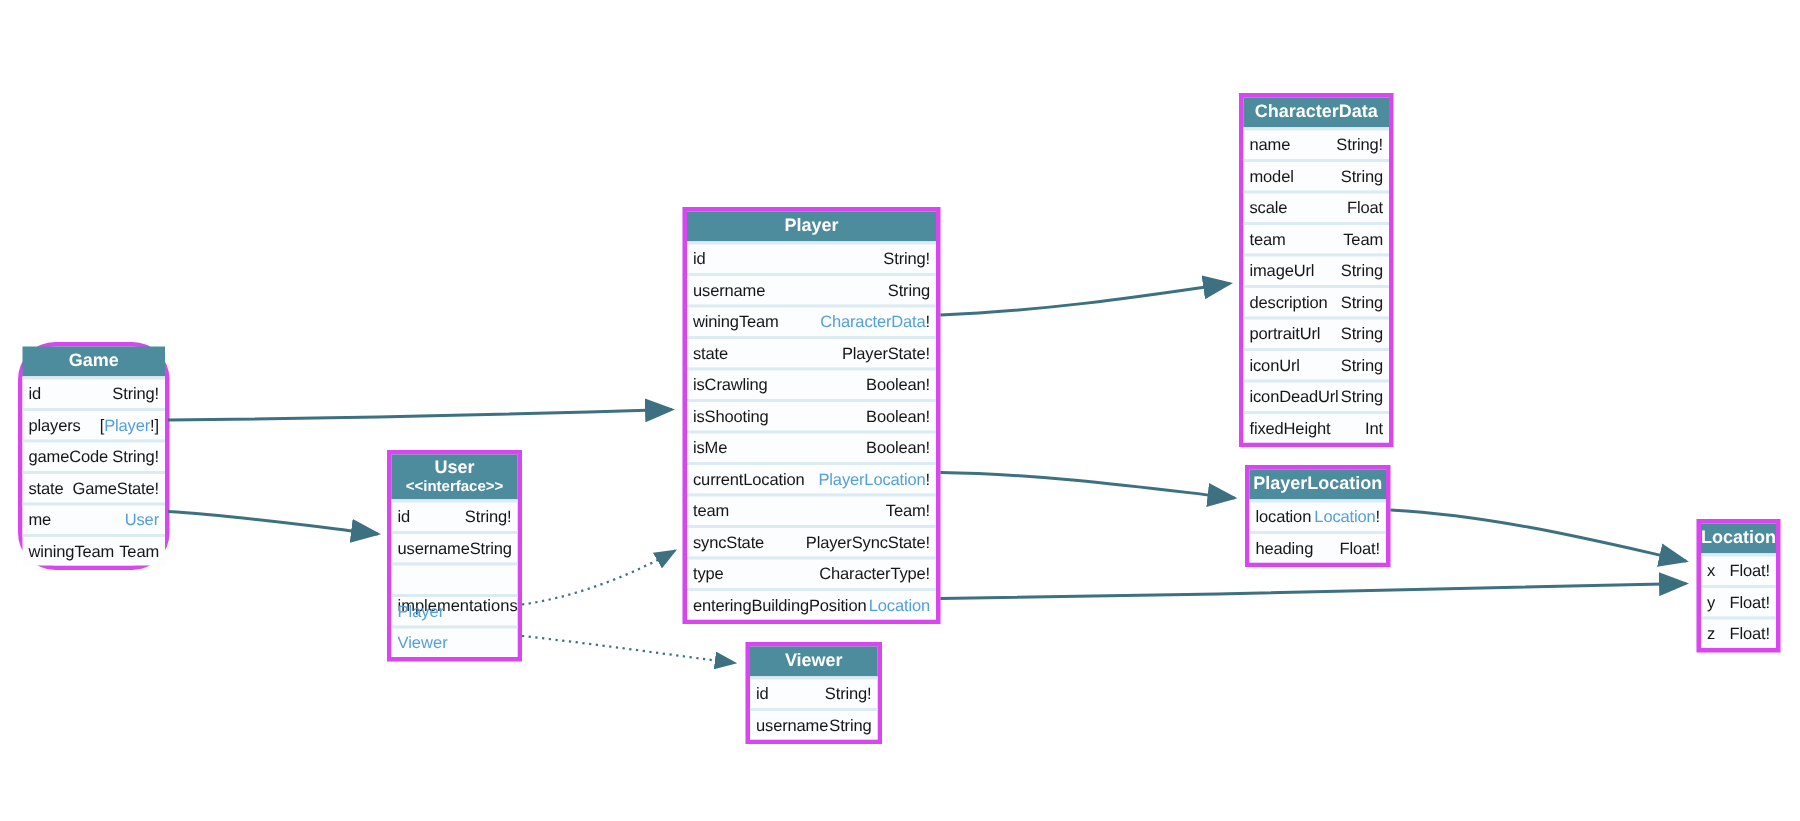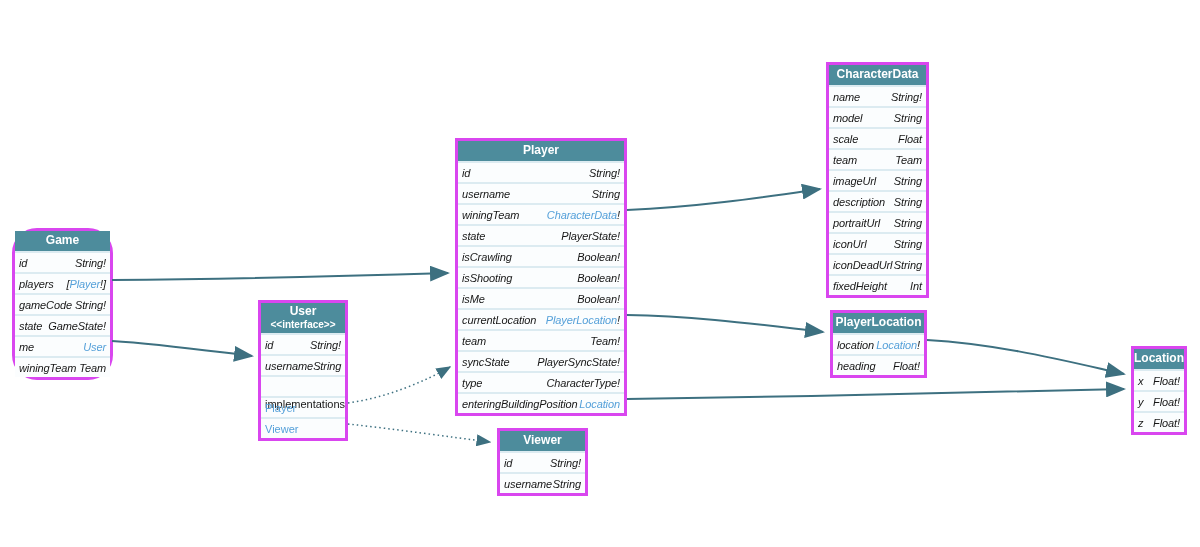--- a/index.html
+++ b/index.html
@@ -20,22 +20,22 @@
   .thead.with-sub { height:30px; line-height:normal; padding-top:1px; }
   .thead .title-line { display:block; font-size:12px; line-height:15px; }
   .thead .sub-line { display:block; font-size:10px; line-height:12px; font-weight:bold; }
   .row {
     display:flex; justify-content:space-between; align-items:center;
     height:21px; box-sizing:border-box; padding:0 4px;
     background:#fbfdfe; border-top:2px solid #dcebf1;
     font-size:11px; color:#161616; white-space:nowrap;
   }
   .row:first-of-type { border-top:1px solid #cfe2e9; height:20px; }
-  .fname { text-align:right; letter-spacing:-0.1px;font-style:italic; }
-  .ftype { text-align:right; letter-spacing:-0.1px;font-style:italic; }
+  .fname { text-align:right; letter-spacing:-0.1px; }
+  .ftype { text-align:right; letter-spacing:-0.1px; }
   .section-label { width:100%; text-align:center;margin-top:35px; }
   .link { color:#55a0d9; }
   .link-row { text-align:left; width:100%; }
   #edges { position:absolute; left:0; top:0; pointer-events:none; }
 </style>
 </head>
 <body>
 
 <div id="canvas" style="background: rgb(255, 255, 255);">
     <div class="table" style="left: 12px; top: 228px; width: 101px; border-radius: 25px;">

